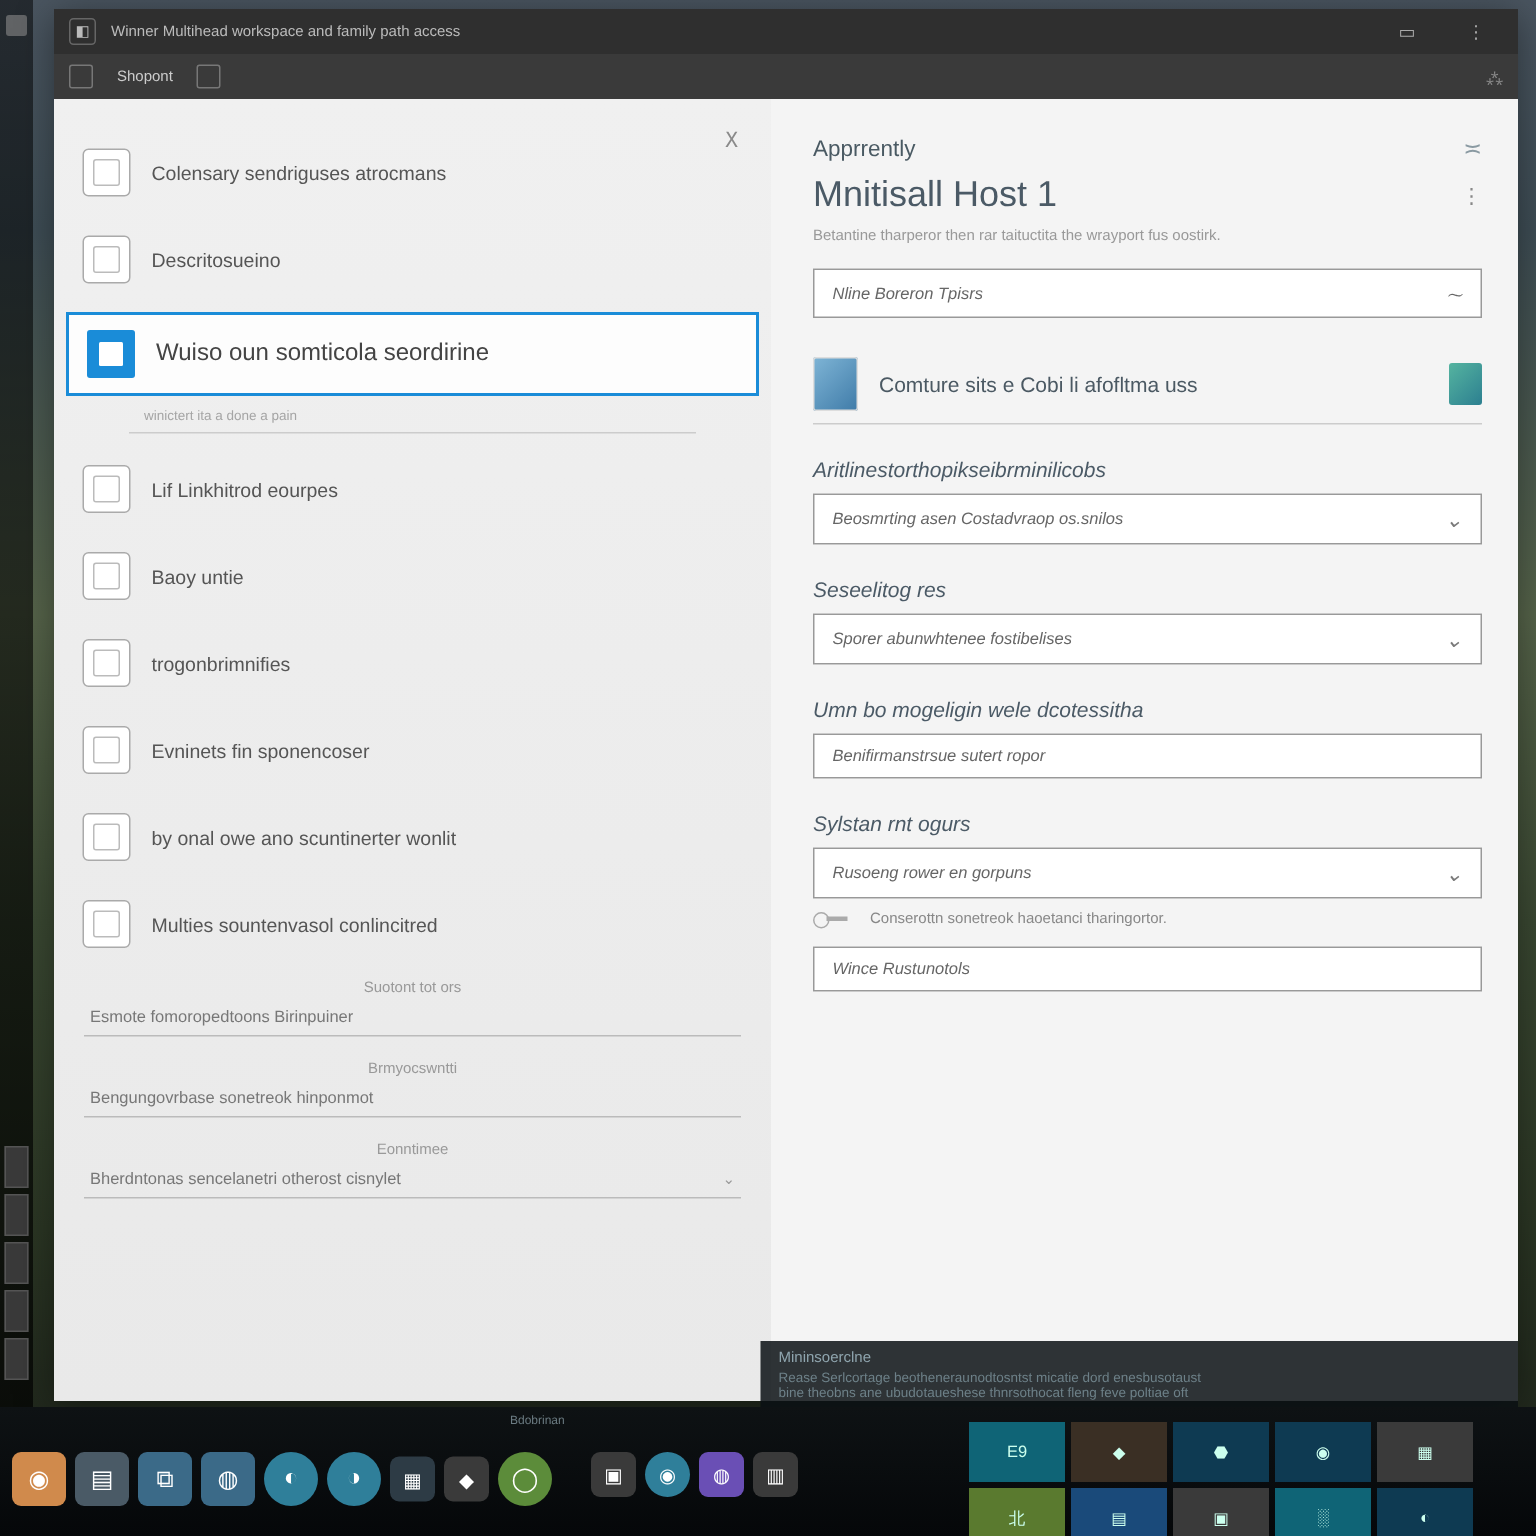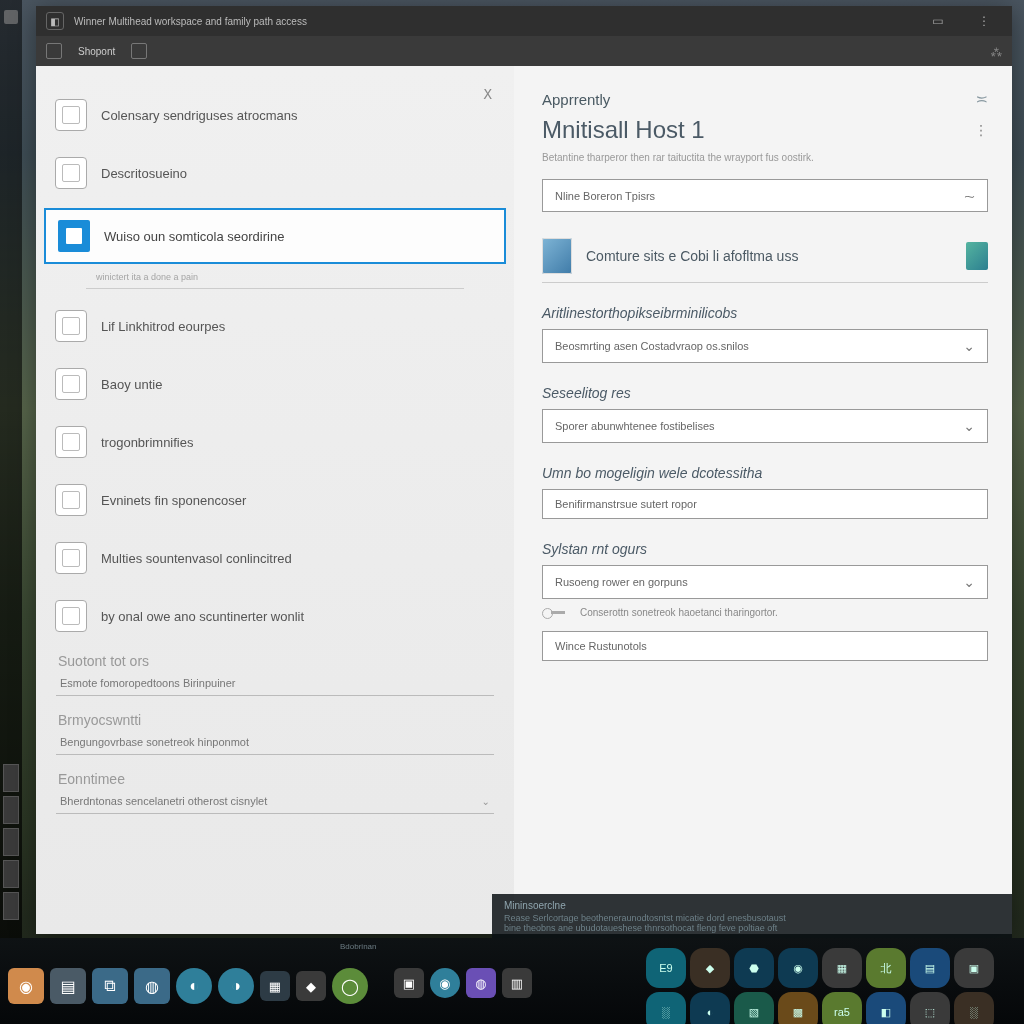--- a/index.html
+++ b/index.html
@@ -35,44 +35,44 @@
 }
 .left-inner { overflow:hidden; }
 .cat-item { display:flex; align-items:center; gap:14px; padding:12px 18px; color:#555; font-size:13px; border:1px solid transparent; }
 .cat-icon { width:32px; height:32px; border:1px solid #aaa; border-radius:4px; background:#fff; flex-shrink:0; position:relative; }
 .cat-icon::after{content:"";position:absolute;inset:6px;border:1px solid #bbb;border-radius:2px;}
 .close-x { position:absolute; top:20px; right:22px; color:#8a8a8a; font-size:14px; font-family:monospace; }
 
 .left-subhead { color:#666; font-size:12px; padding:14px 22px 4px 22px; }
 .hl-item {
   margin:6px 8px; padding:10px 12px; display:flex; align-items:center; gap:14px;
-  border:2px solid #1a8cd8; background:#fdfdfd; font-size:13px; color:#444;
+  border:2px solid #1a8cd8; background:#fdfdfd; font-size:16px; color:#444;
 }
 .hl-item .hl-square { width:32px; height:32px; background:#1a8cd8; border-radius:2px; position:relative; flex-shrink:0; }
 .hl-item .hl-square::after{content:"";position:absolute;inset:8px;background:#fff;border-radius:1px;}
 .tiny-line {font-size:9px; color:#a5a5a5; padding:2px 60px;}
 .thin-rule {border-top:1px solid #ccc; margin:4px 50px 8px 50px;}
 
-.sec-hint { font-size:14px; color:#999; padding:8px 22px 2px 22px; }
+.sec-hint { font-size:10px; color:#999; padding:8px 22px 2px 22px;text-align:center; }
 .sec-input {
   margin:0 20px 8px 20px; border-bottom:1px solid #bbb; padding:6px 4px;
   font-size:11px; color:#777; display:flex; align-items:center; justify-content:space-between;
 }
 .chev { color:#999; font-size:10px; }
 
 .right {
   flex:1; background:#f4f4f4; display:flex; flex-direction:column; padding:24px 24px 10px 28px;
   overflow:hidden;
 }
 .r-top { display:flex; justify-content:space-between; align-items:center; color:#4a5a63; font-size:15px; margin-bottom:8px;}
 .r-title { font-size:24px; color:#4b5a66; font-weight:300; margin-bottom:8px; display:flex; align-items:center; justify-content:space-between;}
 .r-desc { font-size:10px; color:#999; margin-bottom:16px;}
 .r-input, .r-select {
   border:1px solid #999; background:#fff; padding:8px 12px; font-size:11px; color:#666;
-  display:flex; align-items:center; justify-content:space-between; margin-bottom:14px;
+  display:flex; align-items:center; justify-content:space-between; margin-bottom:14px;font-style:italic;
 }
 .r-select .chev2 { color:#7a7a7a; font-size:14px; }
 .r-infobar { display:flex; align-items:center; gap:14px; padding:12px 0 8px 0; border-bottom:1px solid #ccc; margin-bottom:14px;}
 .r-infobar .thumb { width:30px; height:36px; background:linear-gradient(135deg,#7fb5d6,#3f7ba8); border-radius:2px; flex-shrink:0; box-shadow:inset 0 0 0 1px #ddd;}
 .r-infobar .txt { flex:1; font-size:14px; color:#4b5963; }
 .r-infobar .thumb2 { width:22px; height:28px; background:linear-gradient(135deg,#55b4a0,#2c7f90); border-radius:2px;}
 .r-sechead { font-size:14px; color:#4b5a66; margin:8px 0 8px 0;font-style:italic; }
 .r-note { display:flex; gap:10px; font-size:10px; color:#888; margin:-8px 0 12px 0; align-items:center;}
 .r-note .key { width:28px; height:14px; position:relative;}
 .r-note .key::before{content:"";position:absolute;left:0;top:3px;width:9px;height:9px;border:1px solid #aaa;border-radius:50%;}
@@ -91,23 +91,23 @@
   background:linear-gradient(180deg,#0e1214 0%,#050709 100%);
   display:flex; align-items:flex-start; padding:6px 8px; gap:6px;text-align:center;
 }
 .taskbar .seg { display:flex; gap:6px; align-items:center; padding-top:24px;}
 .tlabel { color:#6b7b82; font-size:8px; position:absolute; top:4px; }
 .tile { width:36px; height:36px; border-radius:6px; display:flex; align-items:center; justify-content:center; font-size:16px; color:#fff;}
 .t1{background:#d08a4c;} .t2{background:#4a5a66;} .t3{background:#3b6a88;} .t4{background:#2f7f9a;border-radius:50%;}
 .t5{background:#2d3b45;} .t6{background:#5c8c3a;border-radius:50%;} .t7{background:#3a3a3a;}
 .tile.sm{width:30px;height:30px;font-size:13px;}
 .rt-panel { margin-left:auto; display:flex; gap:4px; flex-wrap:wrap; width:370px; padding-top:4px;}
-.rt-tile { width:40px; height:40px; background:#1f4456; display:flex; align-items:center; justify-content:center; color:#cfe; font-size:11px;border-radius:13px;}
+.rt-tile { width:64px; height:40px; background:#1f4456; display:flex; align-items:center; justify-content:center; color:#cfe; font-size:11px;}
 .rt-a{background:#0f6476;} .rt-b{background:#3a2f24;} .rt-c{background:#0e3a52;} .rt-d{background:#5a7a2f;} .rt-e{background:#1a4a7a;} .rt-f{background:#6a4a1a;} .rt-g{background:#1a5a4a;} .rt-h{background:#3a3a3a;}
-.darkstrip { position:absolute; bottom:86px; left:492px; right:12px; height:44px; background:rgba(10,16,20,.85); padding:6px 12px; color:#6d8088; font-size:9px;}
+.darkstrip { position:absolute; bottom:86px; left:507px; right:12px; height:44px; background:rgba(10,16,20,.85); padding:6px 12px; color:#6d8088; font-size:9px;}
 .darkstrip .h{font-size:10px;color:#8fa5ae;margin-bottom:2px;}
 </style>
 </head>
 <body>
 
 <div class="leftrail">
   <div class="dot"></div>
   <div class="stack">
     <div></div>
     <div></div>
@@ -168,25 +168,25 @@
         <div class="cat-item">
             <span class="cat-icon"></span>
             <span>trogonbrimnifies</span>
           </div>
         <div class="cat-item">
             <span class="cat-icon"></span>
             <span>Evninets fin sponencoser</span>
           </div>
         <div class="cat-item">
             <span class="cat-icon"></span>
+            <span>by onal owe ano scuntinerter wonlit</span>
+          </div>
+        <div class="cat-item">
+            <span class="cat-icon"></span>
             <span>Multies sountenvasol conlincitred</span>
-          </div>
-        <div class="cat-item">
-            <span class="cat-icon"></span>
-            <span>by onal owe ano scuntinerter wonlit</span>
           </div>
 
         <div class="sec-hint">Suotont tot ors</div>
         <div class="sec-input">
             <span>Esmote fomoropedtoons Birinpuiner</span>
           </div>
         <div class="sec-hint">Brmyocswntti</div>
         <div class="sec-input">
             <span>Bengungovrbase sonetreok hinponmot</span>
           </div>

